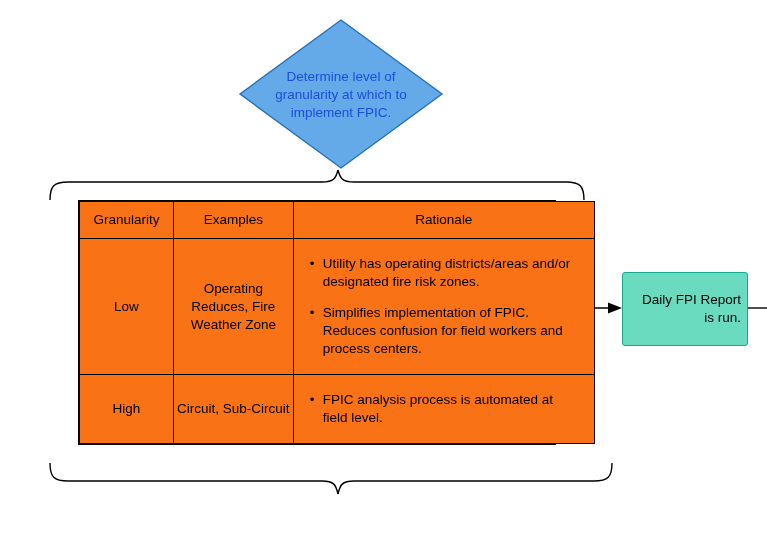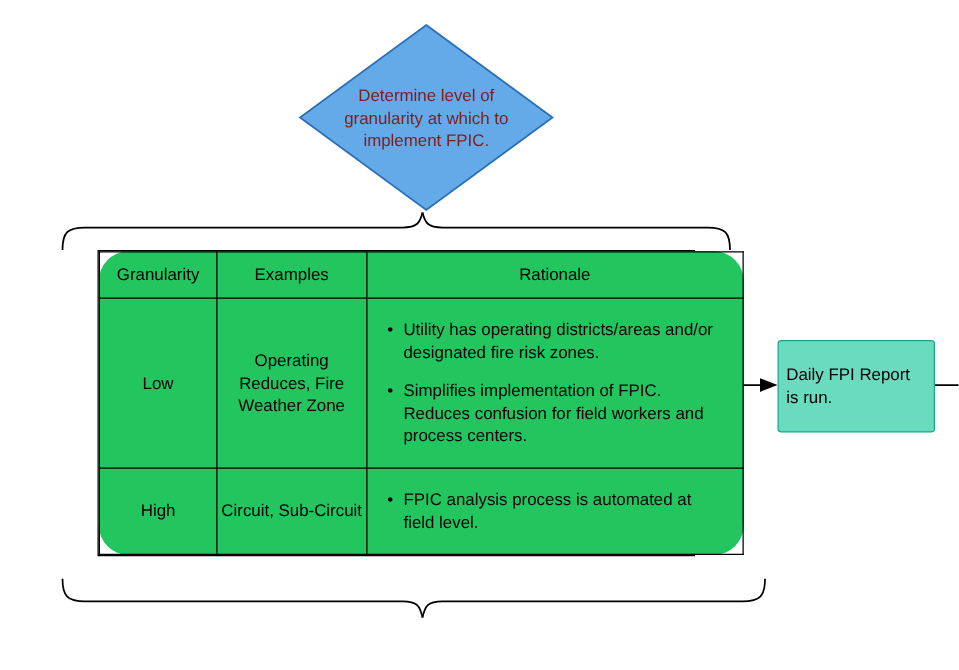--- a/index.html
+++ b/index.html
@@ -44,38 +44,37 @@
     height: 100%;
   }
   .diamond-text {
     position: absolute;
     left: 30px;
     top: 50px;
     width: 146px;
     text-align: center;
     font-size: 13.5px;
     line-height: 18px;
-    color: #7f1d1d;
+    color: #1d4ed8;
   }
 
   
   .table-box {
     position: absolute;
     left: 78px;
     top: 200px;
     width: 476px;
     border: 1.3px solid #000;
     border-collapse: collapse;
     background: #fff;
   }
   table.flow-table {
     border-collapse: collapse;
     width: 516px;
-    background: #22c55e;
-    border-radius: 24px;
+    background: #f97316;
   }
   table.flow-table td {
     border: 1.3px solid #000;
     padding: 0;
     vertical-align: middle;
     font-size: 13.5px;
     line-height: 18px;
   }
   .col-a { width: 86px; }
   .col-b { width: 110px; }
@@ -119,21 +118,21 @@
     width: 124px;
     height: 72px;
     background: #6BDBC0;
     border: 1.3px solid #13a98a;
     border-radius: 3px;
     display: flex;
     align-items: center;
     justify-content: center;
   }
   .green-box-text {
-    text-align: left;
+    text-align: right;
     font-size: 13.5px;
     line-height: 18px;
     color: #000;
     padding: 0 6px;
   }
 </style>
 </head>
 <body>
 
 <div id="canvas">

